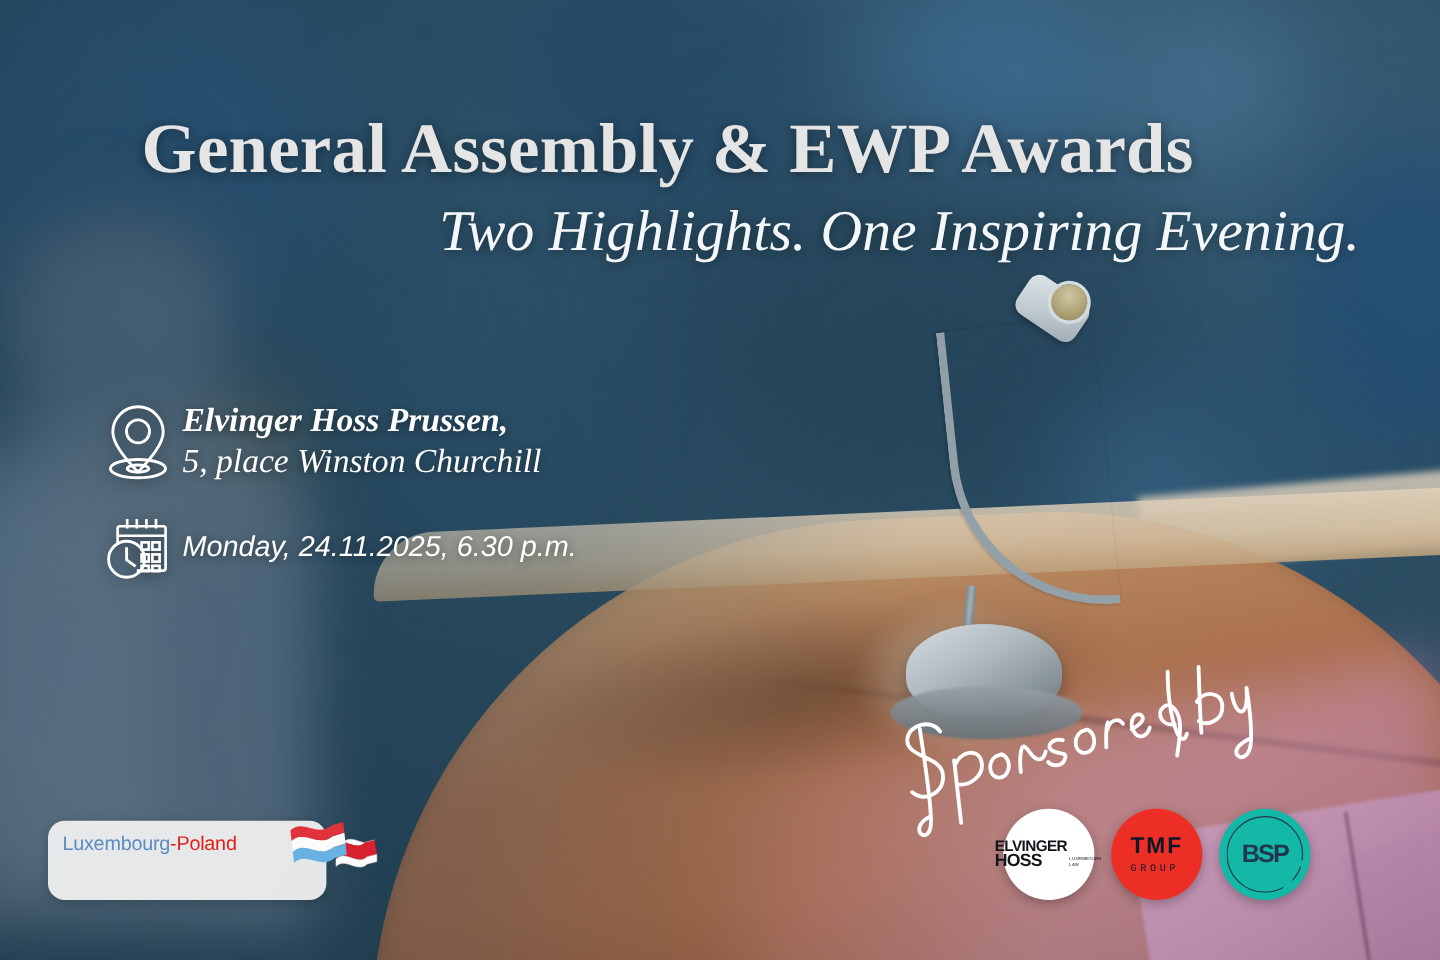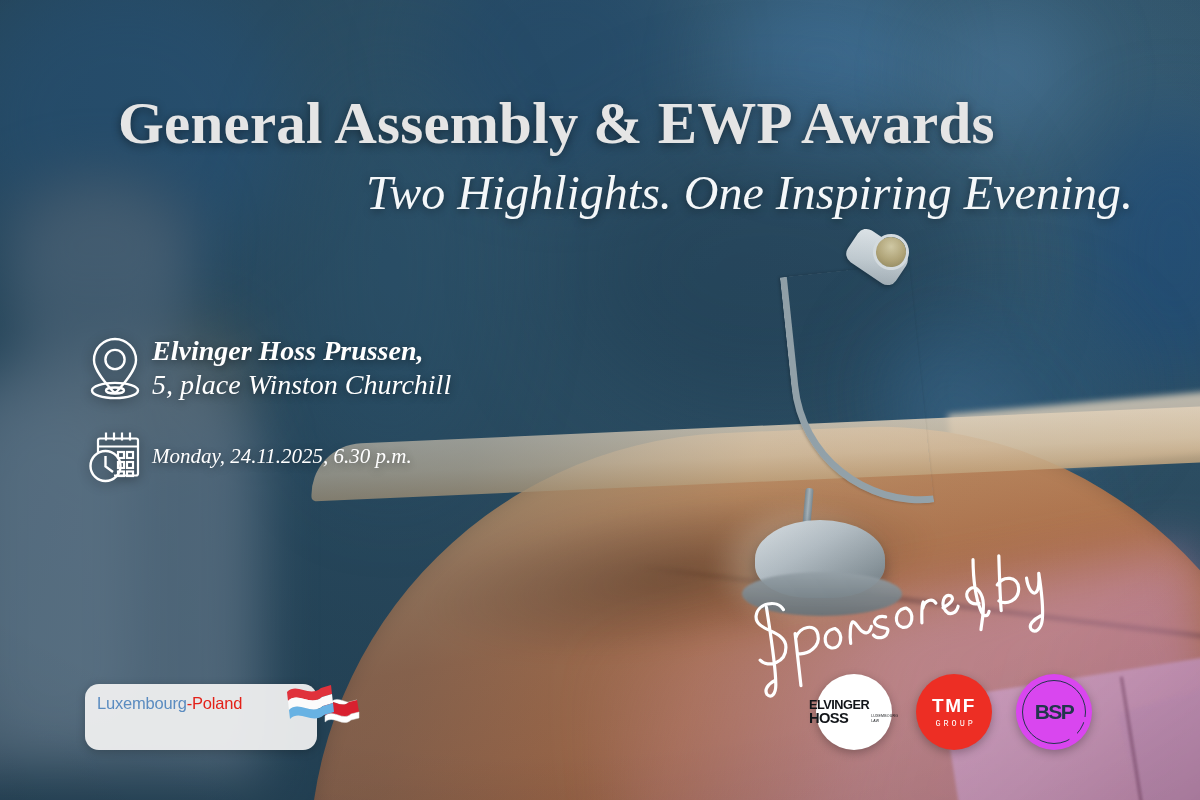--- a/index.html
+++ b/index.html
@@ -201,72 +201,71 @@
   .venue-text {
     font-family:"Liberation Serif", serif;
     font-size:28px; line-height:1.2; color:#ffffff;
     text-shadow:0 2px 8px rgba(0,0,0,.45);
     padding-top:2px;
   }
   .venue-name { font-weight:700; font-style:italic; display:block; }
   .venue-line { font-style:italic; display:block; }
 
   .date-text {
-    font-family:Liberation Serif, serif;
-    font-style:italic; font-size:21px; color:#ffffff;
+    font-family:Liberation Sans, sans-serif;
+    font-style:italic; font-size:24px; color:#ffffff;
     text-shadow:0 2px 8px rgba(0,0,0,.45);
     white-space:nowrap;
   }
 
   
   .chamber {
     position:absolute; left:40px; top:684px;
     width:232px; height:66px;
     background:rgba(242,242,242,.93);
     border-radius:14px;
     box-shadow:0 2px 10px rgba(0,0,0,.22);
     padding:10px 0 0 12px;
-    margin-left:45px;
   }
   .chamber-l1 { font-size:16.5px; line-height:19px; letter-spacing:-.2px; white-space:nowrap; }
   .chamber-l2 { font-size:19px; line-height:22px; color:#808080; letter-spacing:-.2px; white-space:nowrap; margin-top:2px; }
   .c-lux  { color:#5b8cc0; }
   .c-pol  { color:#e32119; }
   .flags  { position:absolute; left:200px; top:-6px; }
 
   
   .sponsored {
     position:absolute; left:742px; top:556px;
     width:330px; height:120px;
     transform:rotate(-13deg);
   }
   .sponsored svg { display:block; overflow:visible; }
 
   
-  .sponsors { position:absolute; left:816px; top:674px; display:flex; gap:24px; }
+  .sponsors { position:absolute; left:836px; top:674px; display:flex; gap:14px; }
   .sponsor {
     width:76px; height:76px; border-radius:50%;
     display:flex; align-items:center; justify-content:center;
     box-shadow:0 3px 10px rgba(0,0,0,.28);
   }
   .sp-eh  { background:#ffffff; }
   .sp-tmf { background:#ed2e24; }
-  .sp-bsp { background:#d946ef; position:relative; }
+  .sp-bsp { background:#14b8a6; position:relative; }
 
   .eh-wrap { display:flex; align-items:flex-end; transform:scale(.98); }
   .eh-stack { font-family:"Liberation Sans", sans-serif; font-weight:700; color:#111418; line-height:.93; }
   .eh-l1 { font-size:13px; letter-spacing:-.5px; }
   .eh-l2 { font-size:15px; letter-spacing:-.6px; }
   .eh-small {
     font-family:"Liberation Sans", sans-serif;
     font-size:3.6px; line-height:4.4px; color:#111418;
     letter-spacing:.2px; margin:0 0 2px 2px; white-space:nowrap;
   }
 
-  .tmf-stack { text-align:right; color:#ffffff; font-family:"Liberation Sans", sans-serif; }
+  .tmf-stack { text-align:left; color:#0f172a; font-family:"Liberation Sans", sans-serif; }
   .tmf-l1 { font-size:19px; font-weight:700; letter-spacing:1.6px; }
   .tmf-l2 { font-size:8.5px; font-weight:400; letter-spacing:3px; margin-top:2px;font-family:Liberation Mono, monospace; }
 
   .bsp-ring {
     position:absolute; left:6px; top:6px; width:64px; height:64px;
     border-radius:50%;
     border:1.6px solid #22364d;
     clip-path:polygon(0 0,100% 0,100% 58%,74% 58%,74% 100%,0 100%);
   }
   .bsp-ring2 {

